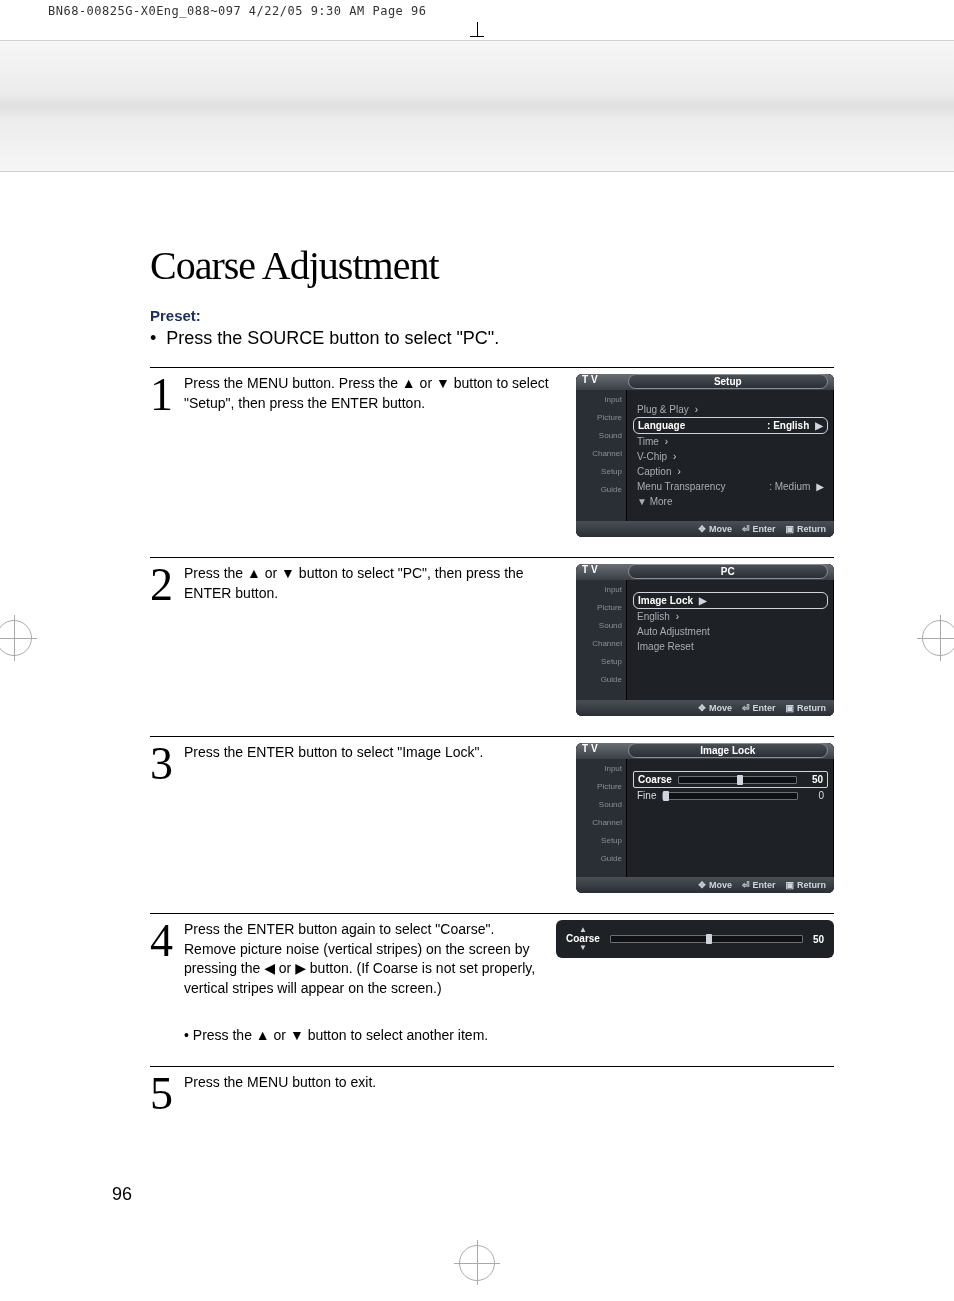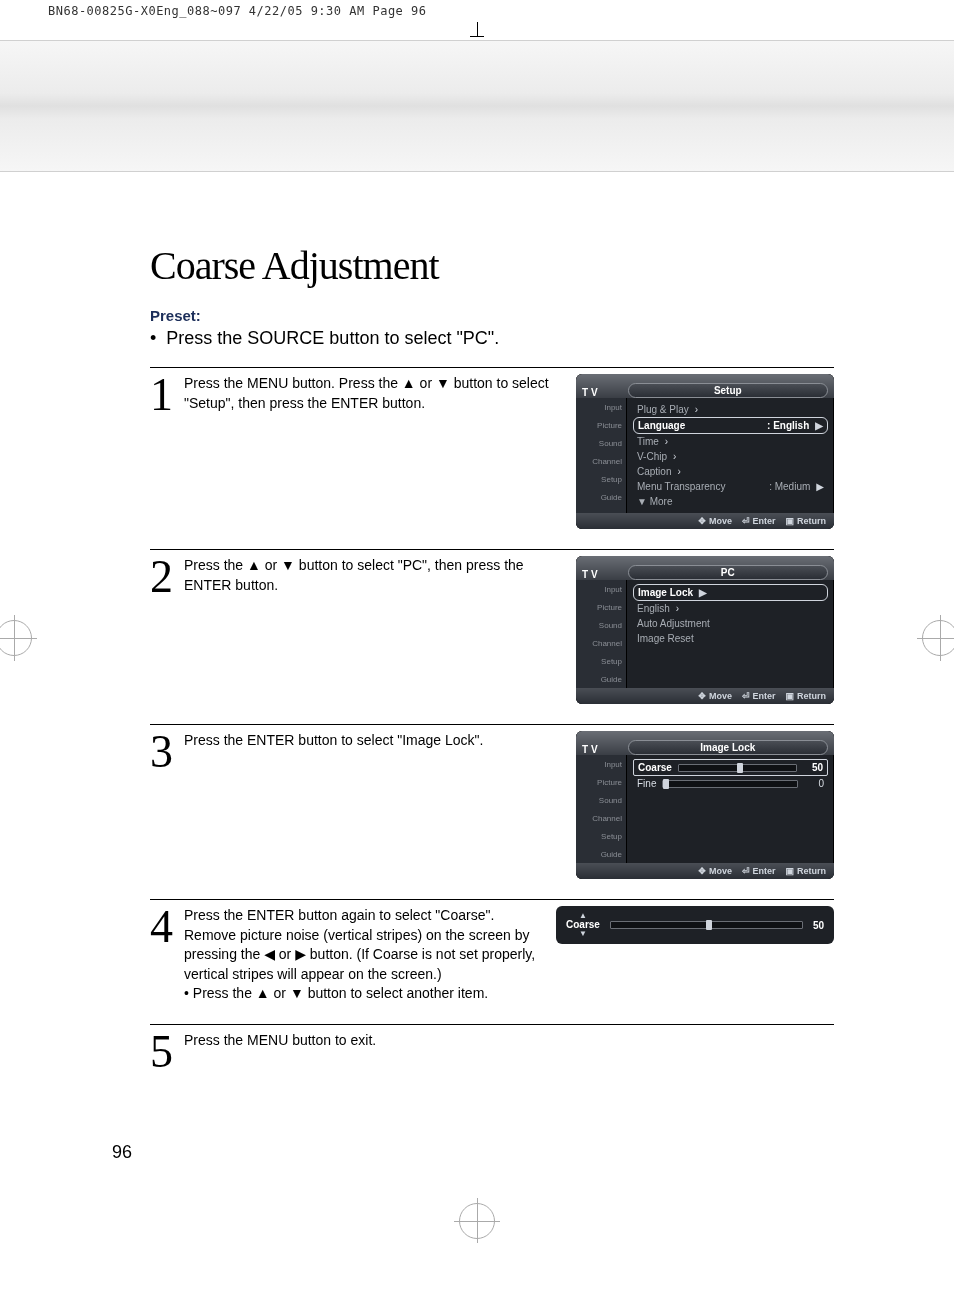--- a/index.html
+++ b/index.html
@@ -15,28 +15,28 @@
   .cross-mark:after{top:50%;left:-6px;width:46px;height:1px}
   .cross-left{left:-4px;top:620px}
   .cross-right{right:-4px;top:620px}
   .content{padding:0 120px 0 150px}
   h1{font-family:"Times New Roman",serif;font-weight:400;font-size:40px;margin:0 0 18px;letter-spacing:-1px}
   .preset-label{font-weight:bold;font-size:15px;color:#1c2e5a}
   .preset-item{font-size:18px;margin:4px 0 18px}
   .step{display:flex;border-top:1px solid #000;padding:6px 0 20px;align-items:flex-start}
   .step-num{font-family:"Times New Roman",serif;font-size:46px;font-weight:300;line-height:0.9;width:34px;flex-shrink:0}
   .step-text{font-size:14px;line-height:1.4;flex:1;padding-right:14px}
-  .step-sub{margin-top:0}
+  .step-sub{margin-top:28px}
   .osd{width:258px;flex-shrink:0;background:#1e2126;border-radius:6px;color:#d8dde4;font-size:10px;overflow:hidden;box-shadow:0 0 0 1px #000 inset}
-  .osd-head{display:flex;align-items:flex-end;height:24px;background:linear-gradient(#6a6e75,#3a3e45);padding:0 6px;font-weight:bold;color:#fff}
+  .osd-head{display:flex;align-items:flex-start;height:16px;background:linear-gradient(#6a6e75,#3a3e45);padding:0 6px;font-weight:bold;color:#fff}
   .osd-head .title{flex:1;text-align:center;border:1px solid #8a8e95;border-radius:10px;padding:1px 0;margin-left:30px;background:linear-gradient(#4a4e55,#2a2e35);font-size:10px}
   .osd-body{display:flex}
   .osd-side{width:50px;background:#2a2e35;border-right:1px solid #000}
   .osd-side div{display:flex;align-items:center;justify-content:flex-end;padding:0 4px;height:18px;color:#8a8e95;font-size:8px;font-weight:normal}
-  .osd-main{flex:1;padding:4px 6px}
+  .osd-main{flex:1;padding:12px 6px}
   .mrow{display:flex;align-items:center;height:15px;padding:0 4px;color:#a8adb4;position:relative}
   .mrow.sel{border:1px solid #d0d5dd;color:#fff;font-weight:bold;border-radius:6px}
   .mrow .val{margin-left:auto}
   .mrow .arr{margin-left:6px;color:#d0d5dd}
   .osd-foot{display:flex;justify-content:flex-end;gap:10px;background:linear-gradient(#4a4e55,#2a2e35);padding:3px 8px;font-size:9px;color:#cfd5dd;font-weight:bold}
   .osd-foot span{display:flex;align-items:center;gap:3px}
   .slider-row{display:flex;align-items:center;height:15px;padding:0 4px;color:#d8dde4;gap:6px}
   .slider-row.sel{border:1px solid #d0d5dd;border-radius:2px;font-weight:bold;color:#fff}
   .slider-track{flex:1;height:6px;border:1px solid #6a6e75;background:#0f1114;position:relative;border-radius:1px}
   .slider-thumb{position:absolute;top:-2px;width:6px;height:10px;background:#d0d5dd;border-radius:1px}

